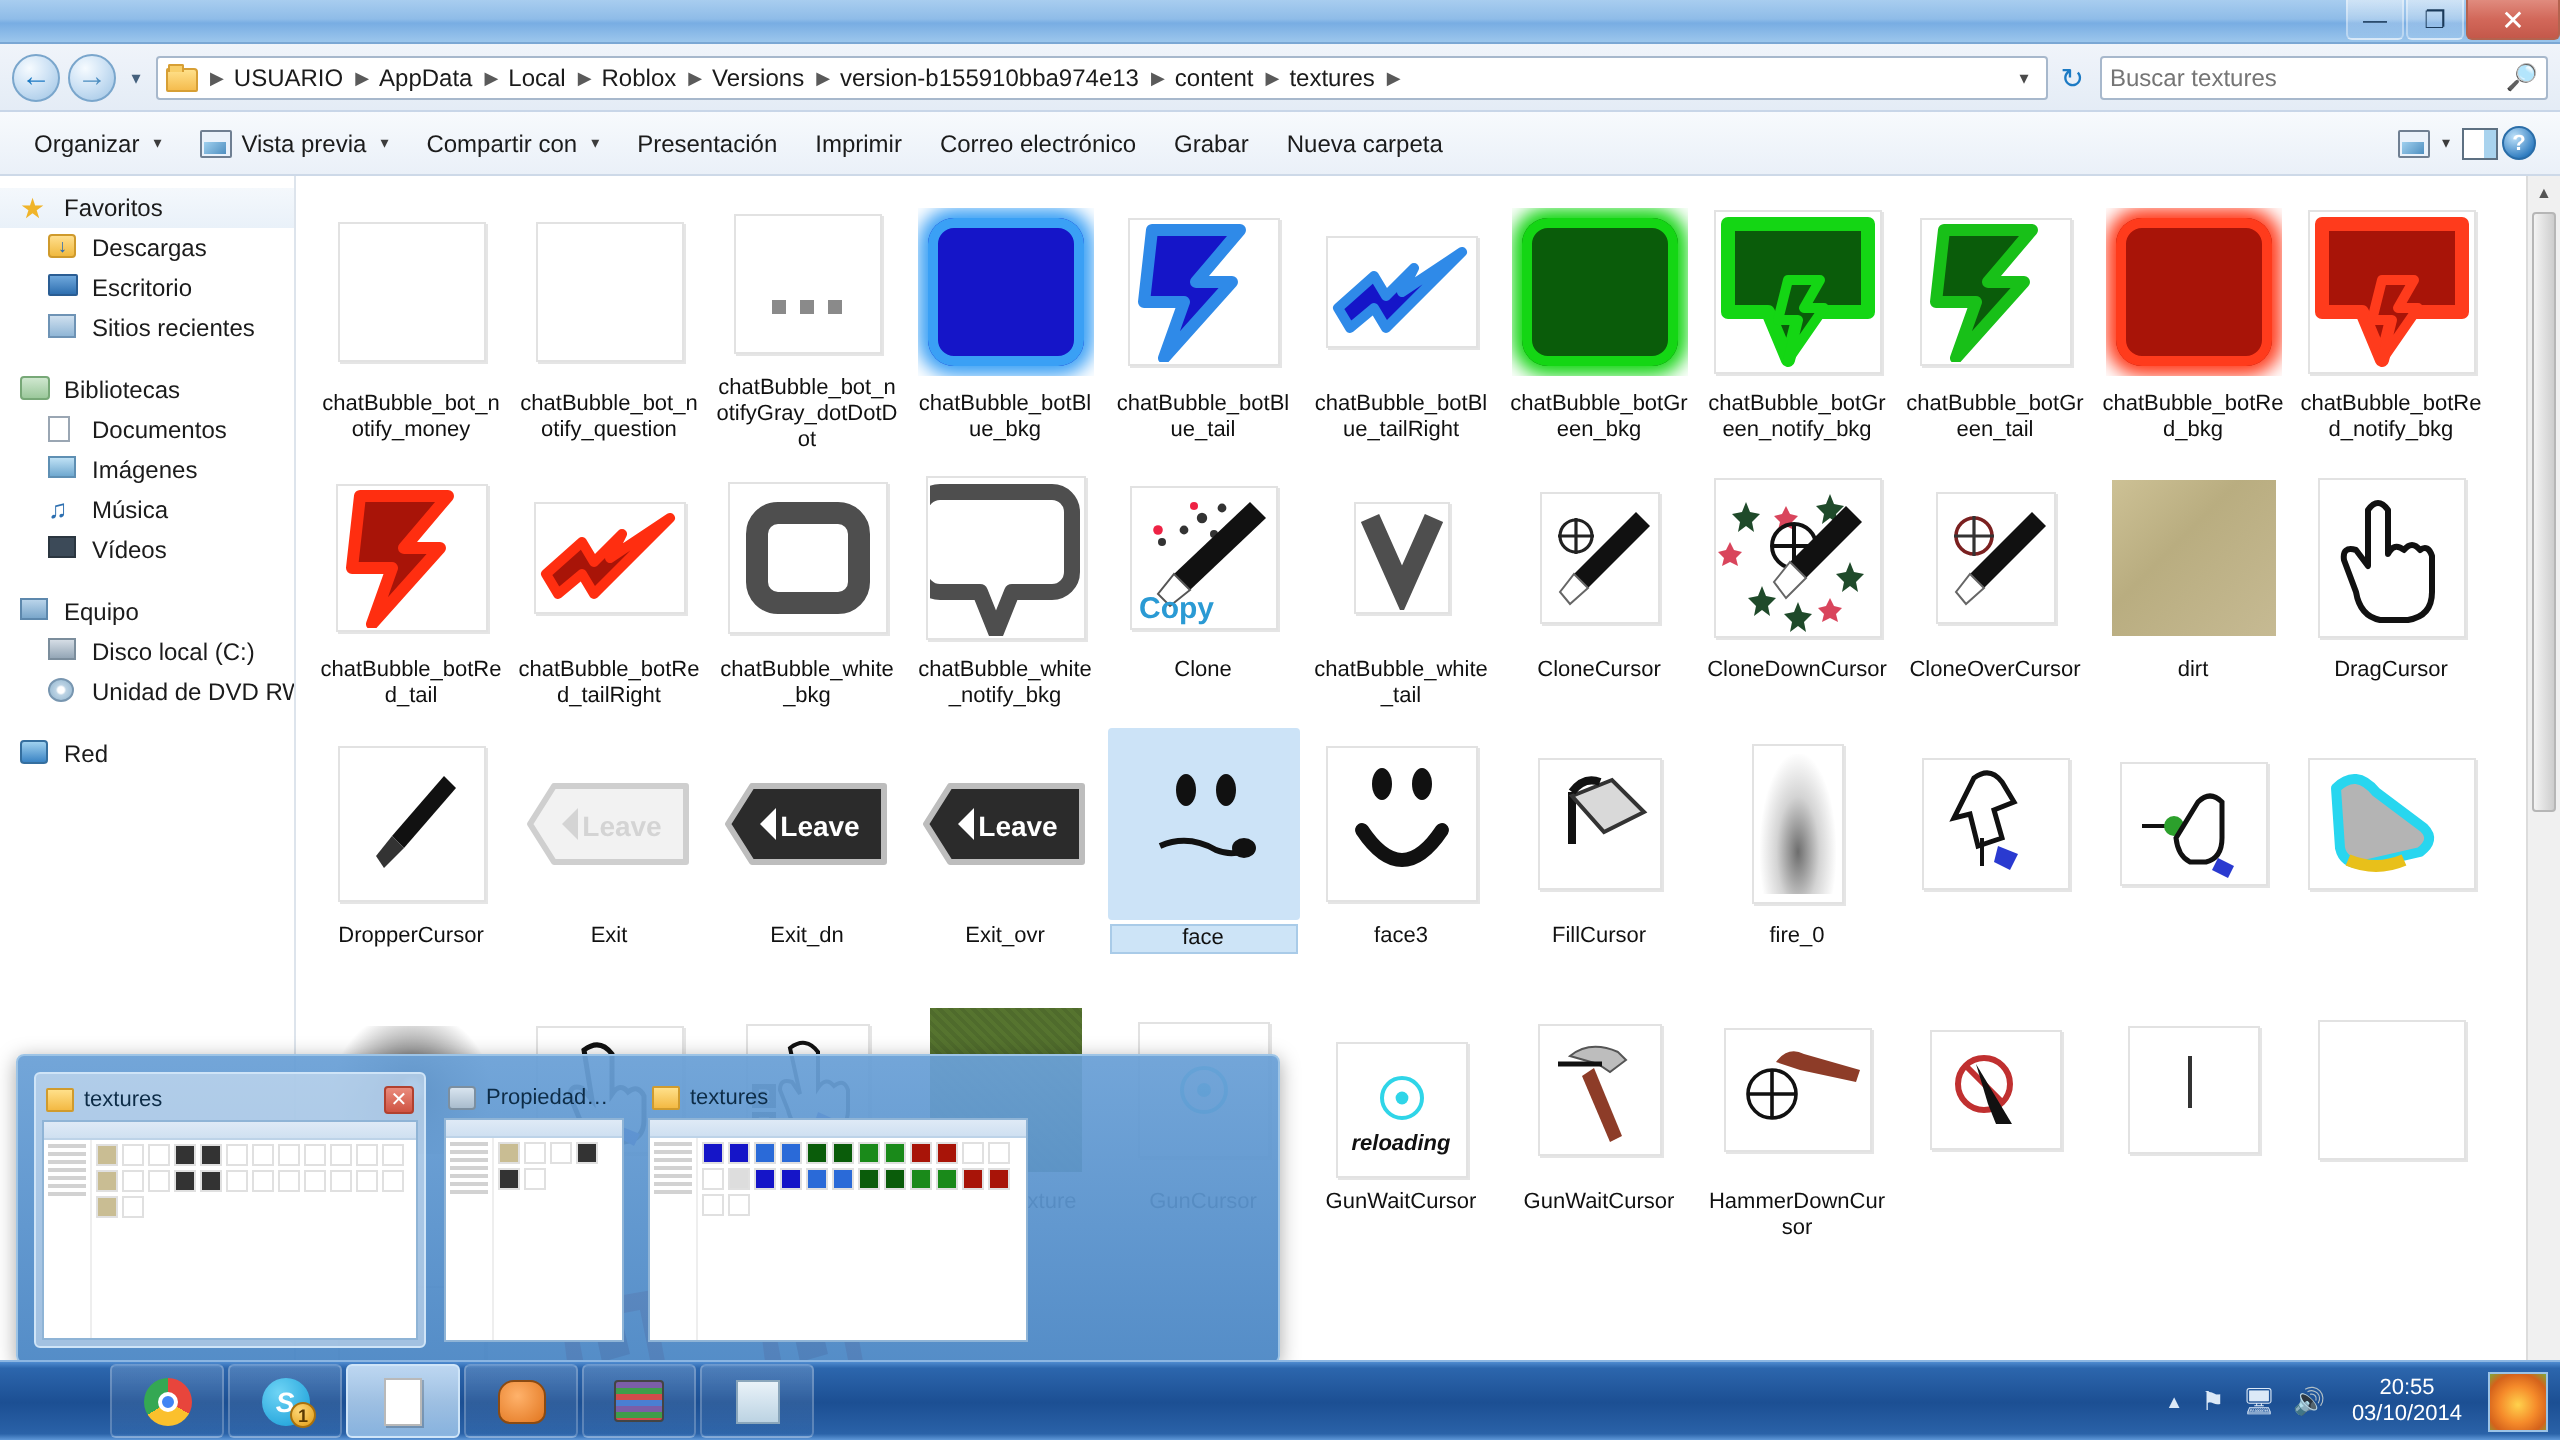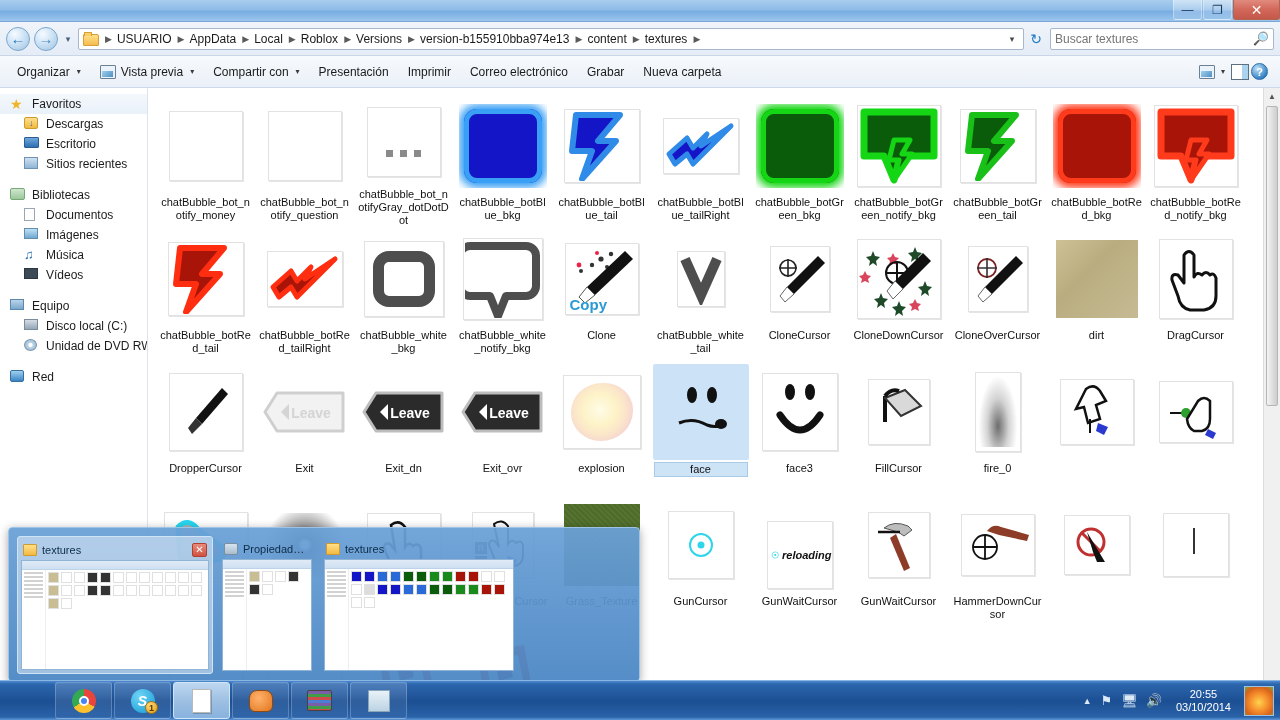--- a/index.html
+++ b/index.html
@@ -671,28 +671,20 @@
               <div class="thumb" style="width:84px;height:42px;border:none;box-shadow:none;background:transparent;">
                 <svg width="84" height="42" viewBox="0 0 84 42">
                   <path d="M14 2 L80 2 L80 40 L14 40 L2 21 Z" fill="#2b2b2b" stroke="#bdbdbd" stroke-width="3" stroke-linejoin="round"></path>
                   <path d="M26 13 L18 21 L26 29 Z" fill="#fff"></path>
                   <text x="48" y="27" font-family="Liberation Sans,sans-serif" font-size="14" font-weight="bold" fill="#fff" text-anchor="middle">Leave</text>
                 </svg>
               </div>
             </div>
             <div class="label">Exit_ovr</div>
           </div>
-          <div class="cell">
-            <div class="thumbwrap">
-              <div class="thumb" style="width:78px;height:74px;">
-                <div style="width:62px;height:58px;border-radius:50% 46% 52% 48%;background:radial-gradient(circle at 46% 46%,#fffbe6 0%,#fdf3c8 35%,#fbe6c9 55%,#f6d7d0 72%,rgba(255,255,255,0) 88%);"></div>
-              </div>
-            </div>
-            <div class="label">explosion</div>
-          </div>
           <div class="cell sel">
             <div class="thumbwrap">
               <div class="thumb" style="width:76px;height:78px;background:transparent;border:none;box-shadow:none;">
                 <svg width="72" height="74" viewBox="0 0 72 74">
                   <ellipse cx="27" cy="20" rx="5" ry="8" fill="#111"></ellipse>
                   <ellipse cx="47" cy="20" rx="5" ry="8" fill="#111"></ellipse>
                   <path d="M14 48 q14 -6 28 2 q10 4 18 -2" stroke="#111" stroke-width="3" fill="none"></path>
                   <ellipse cx="56" cy="49" rx="6" ry="5" fill="#111"></ellipse>
                 </svg>
               </div>
@@ -813,21 +805,21 @@
                 <svg width="60" height="62" viewBox="0 0 60 62">
                   <circle cx="30" cy="31" r="11" fill="none" stroke="#2fd5e8" stroke-width="2"></circle>
                   <circle cx="30" cy="31" r="3.5" fill="#2fd5e8"></circle>
                 </svg>
               </div>
             </div>
             <div class="label">GunCursor</div>
           </div>
           <div class="cell">
             <div class="thumbwrap">
-              <div class="thumb" style="width:66px;height:68px;flex-direction:row;margin-top:19px;">
+              <div class="thumb" style="width:66px;height:68px;flex-direction:column;margin-top:19px;">
                 <svg width="46" height="34" viewBox="0 0 46 34">
                   <circle cx="23" cy="17" r="10" fill="none" stroke="#2fd5e8" stroke-width="2"></circle>
                   <circle cx="23" cy="17" r="3.2" fill="#2fd5e8"></circle>
                 </svg>
                 <div style="font-size:11px;font-style:italic;font-weight:bold;color:#111;font-family:'Liberation Sans',sans-serif;">reloading</div>
               </div>
             </div>
             <div class="label">GunWaitCursor</div>
           </div>
           <div class="cell">

